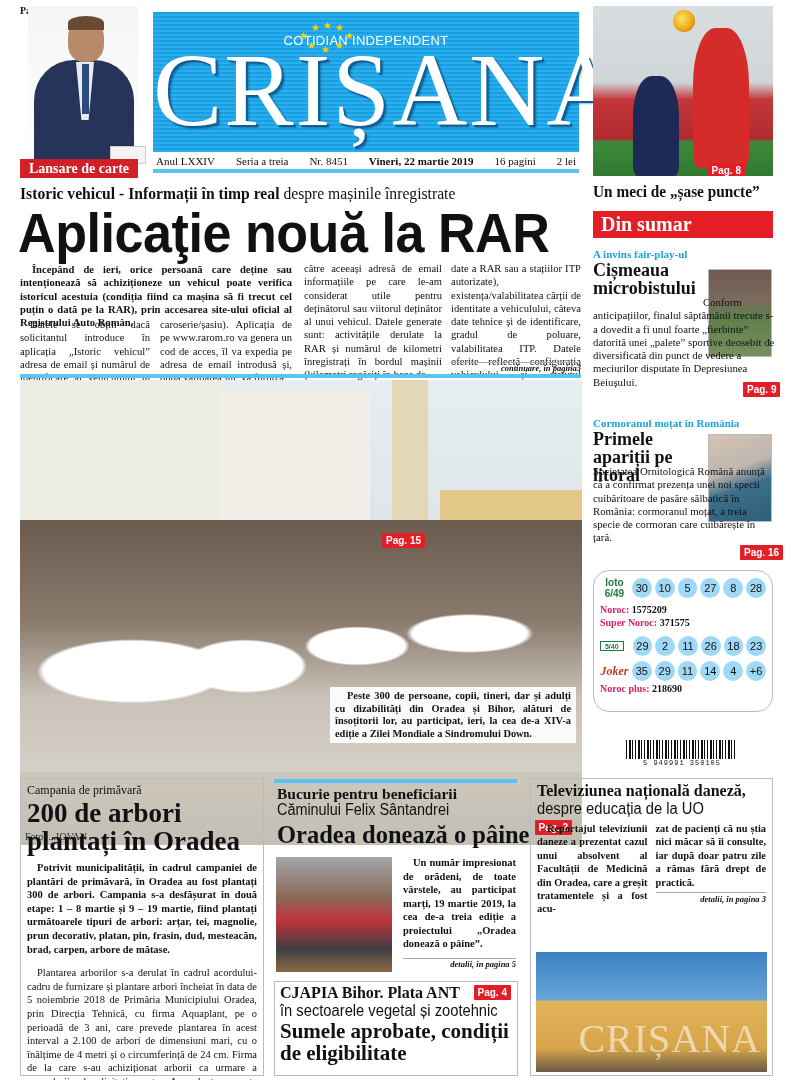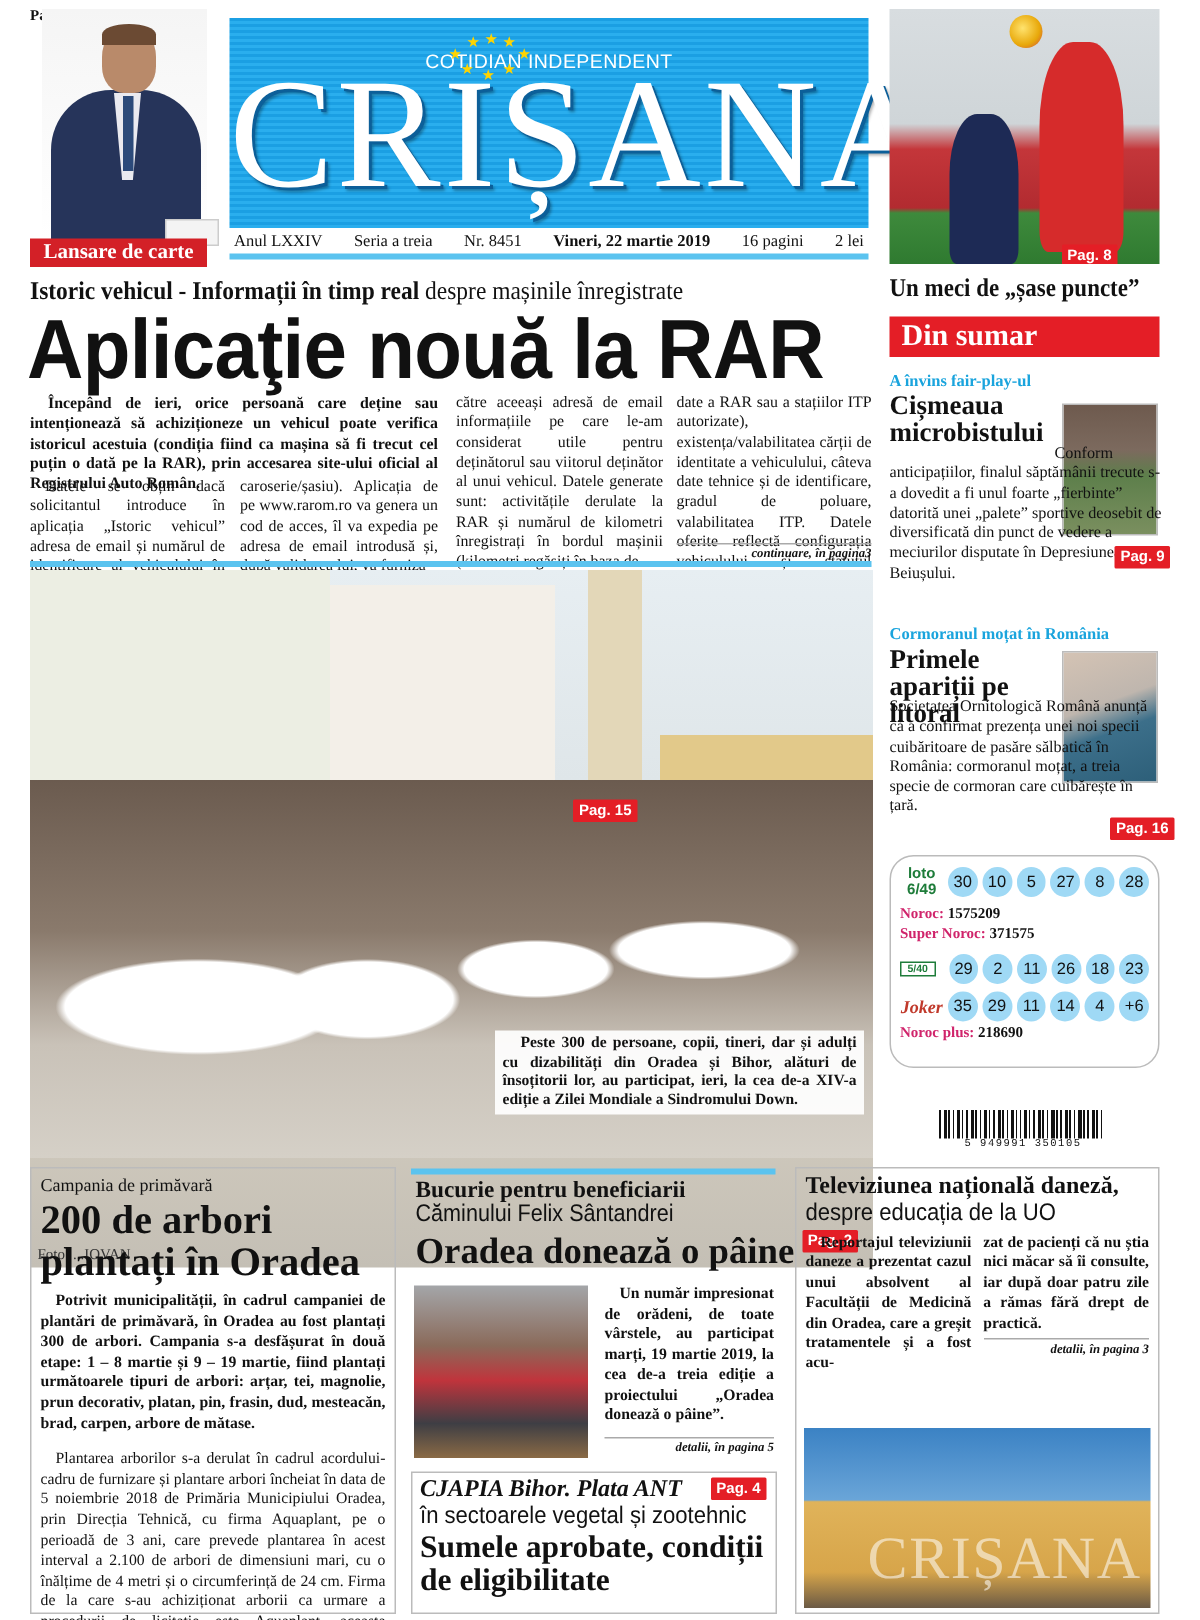--- a/index.html
+++ b/index.html
@@ -83,21 +83,21 @@
   .sumar-bar { left: 593px; top: 211px; width: 180px; height: 27px; background:#e41e26; color:#fff;
     font-size:20px; font-weight:bold; padding-left:8px; line-height:27px; }
   .sum-kicker { font-family:"Liberation Serif",serif; font-weight:bold; font-size:11px; color:#1aa4dd; white-space:nowrap; }
   .sum-title { font-weight:bold; font-size:18px; line-height:18px; }
   .sum-body { font-size:10.8px; line-height:13.3px; }
   .s1-k { left: 593px; top: 248px; }
   .s1-t { left: 593px; top: 261px; width: 110px; }
   .s1-b { left: 593px; top: 296px; width: 182px; }
   .s1-img { left: 708px; top: 269px; width: 64px; height: 88px;
     background: linear-gradient(180deg,#6e5a4e 0%,#7c6a5e 35%,#5d7f4b 55%,#7a8f5f 100%); border:1px solid #bbb; }
-  .s1-pag { left: 743px; top: 364px; }
+  .s1-pag { left: 743px; top: 382px; }
   .s2-k { left: 593px; top: 417px; }
   .s2-t { left: 593px; top: 430px; width: 120px; }
   .s2-b { left: 593px; top: 465px; width: 182px; }
   .s2-img { left: 708px; top: 434px; width: 64px; height: 88px;
     background: linear-gradient(160deg,#d4c3b4 0%,#bfb6ae 40%,#3c6f8a 60%,#2d5f79 100%); border:1px solid #bbb; }
   .s2-pag { left: 740px; top: 545px; }
 
   
   .loto { left: 593px; top: 570px; width: 180px; height: 142px; border:1px solid #bbb; border-radius:16px; padding:6px 6px; background:#fff; }
   .loto-row { display:flex; align-items:center; gap:3px; height:22px; }
@@ -125,21 +125,21 @@
   .b2-rule { left: 274px; top: 779px; width: 243px; height: 4px; background:#5bc3ef; }
   .b2-k { left: 277px; top: 785px; font-size:15.5px; font-weight:bold; white-space:nowrap; }
   .b2-s { left: 277px; top: 801px; font-size:16px; white-space:nowrap; font-family:"Liberation Sans",sans-serif; transform:scaleX(0.9); transform-origin:left; }
   .b2-t { left: 277px; top: 821px; font-size:24.5px; font-weight:bold; white-space:nowrap; }
   .b2-img { left: 276px; top: 857px; width: 116px; height: 115px;
     background: linear-gradient(180deg,#a4a6a9 0%,#8a6a5a 35%,#c0343c 55%,#3e3e44 80%,#8a6a45 100%); }
   .b2-body { left: 403px; top: 856px; width: 113px; font-size:10.5px; font-weight:bold; line-height:13.5px; text-align:justify; text-indent:10px; }
   .b2-cont { left: 403px; top: 955px; width: 113px; }
 
   .b3 { left: 274px; top: 981px; width: 244px; height: 95px; padding: 2px 5px; }
-  .b3-k { font-size:16px; font-weight:bold;font-style:italic; }
+  .b3-k { font-size:16px; font-weight:bold; }
   .b3-pag { position:absolute; right:6px; top:3px; }
   .b3-s { font-size:16px; font-family:"Liberation Sans",sans-serif; transform:scaleX(0.92); transform-origin:left; white-space:nowrap; }
   .b3-t { font-size:21px; font-weight:bold; line-height:22px; }
 
   .b4 { left: 530px; top: 778px; width: 243px; height: 298px; padding: 3px 6px; }
   .b4-k { font-size:16px; font-weight:bold; white-space:nowrap; }
   .b4-s { font-size:16px; font-family:"Liberation Sans",sans-serif; transform:scaleX(0.92); transform-origin:left; white-space:nowrap; }
   .b4-t { font-size:24.5px; font-weight:bold; line-height:25px; }
   .b4-cols { display:flex; gap:8px; margin-top:4px; }
   .b4-col { width:111px; font-size:10.4px; font-weight:bold; line-height:13.4px; text-align:justify; }

